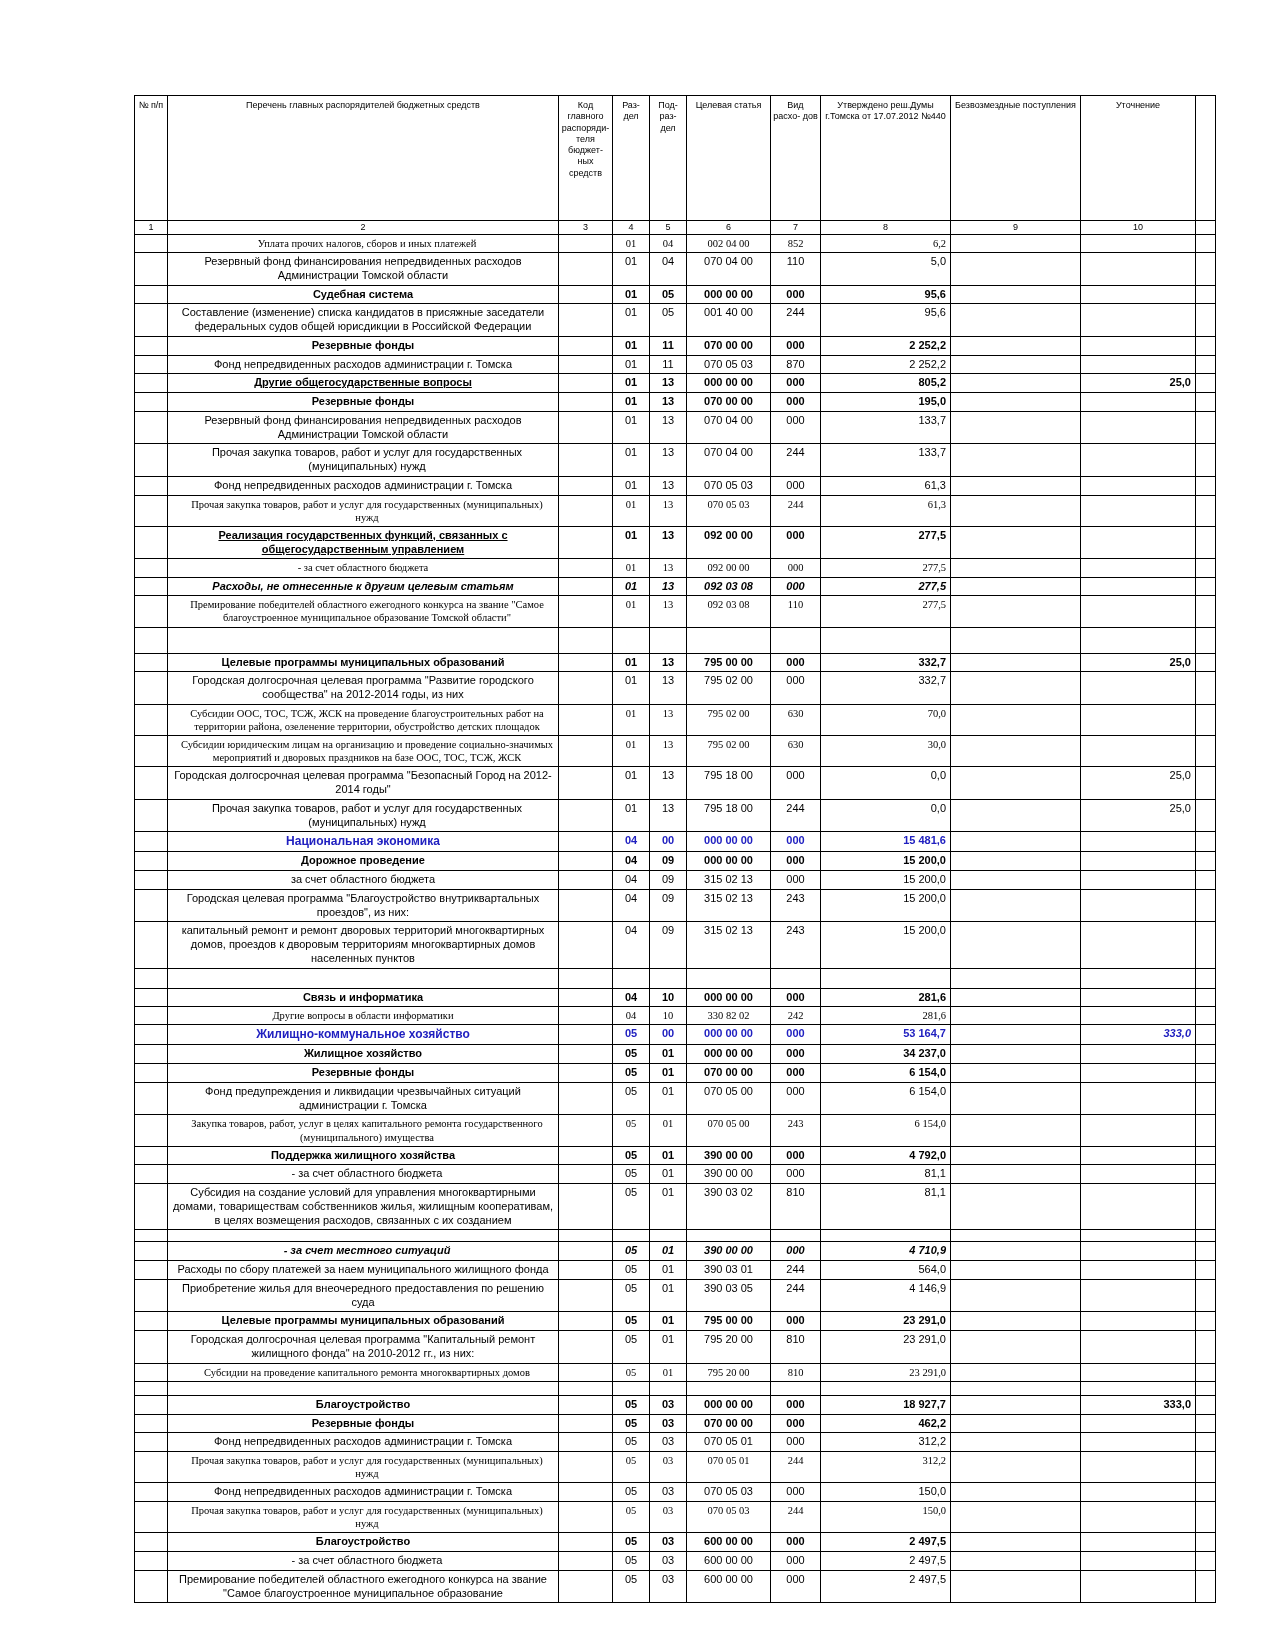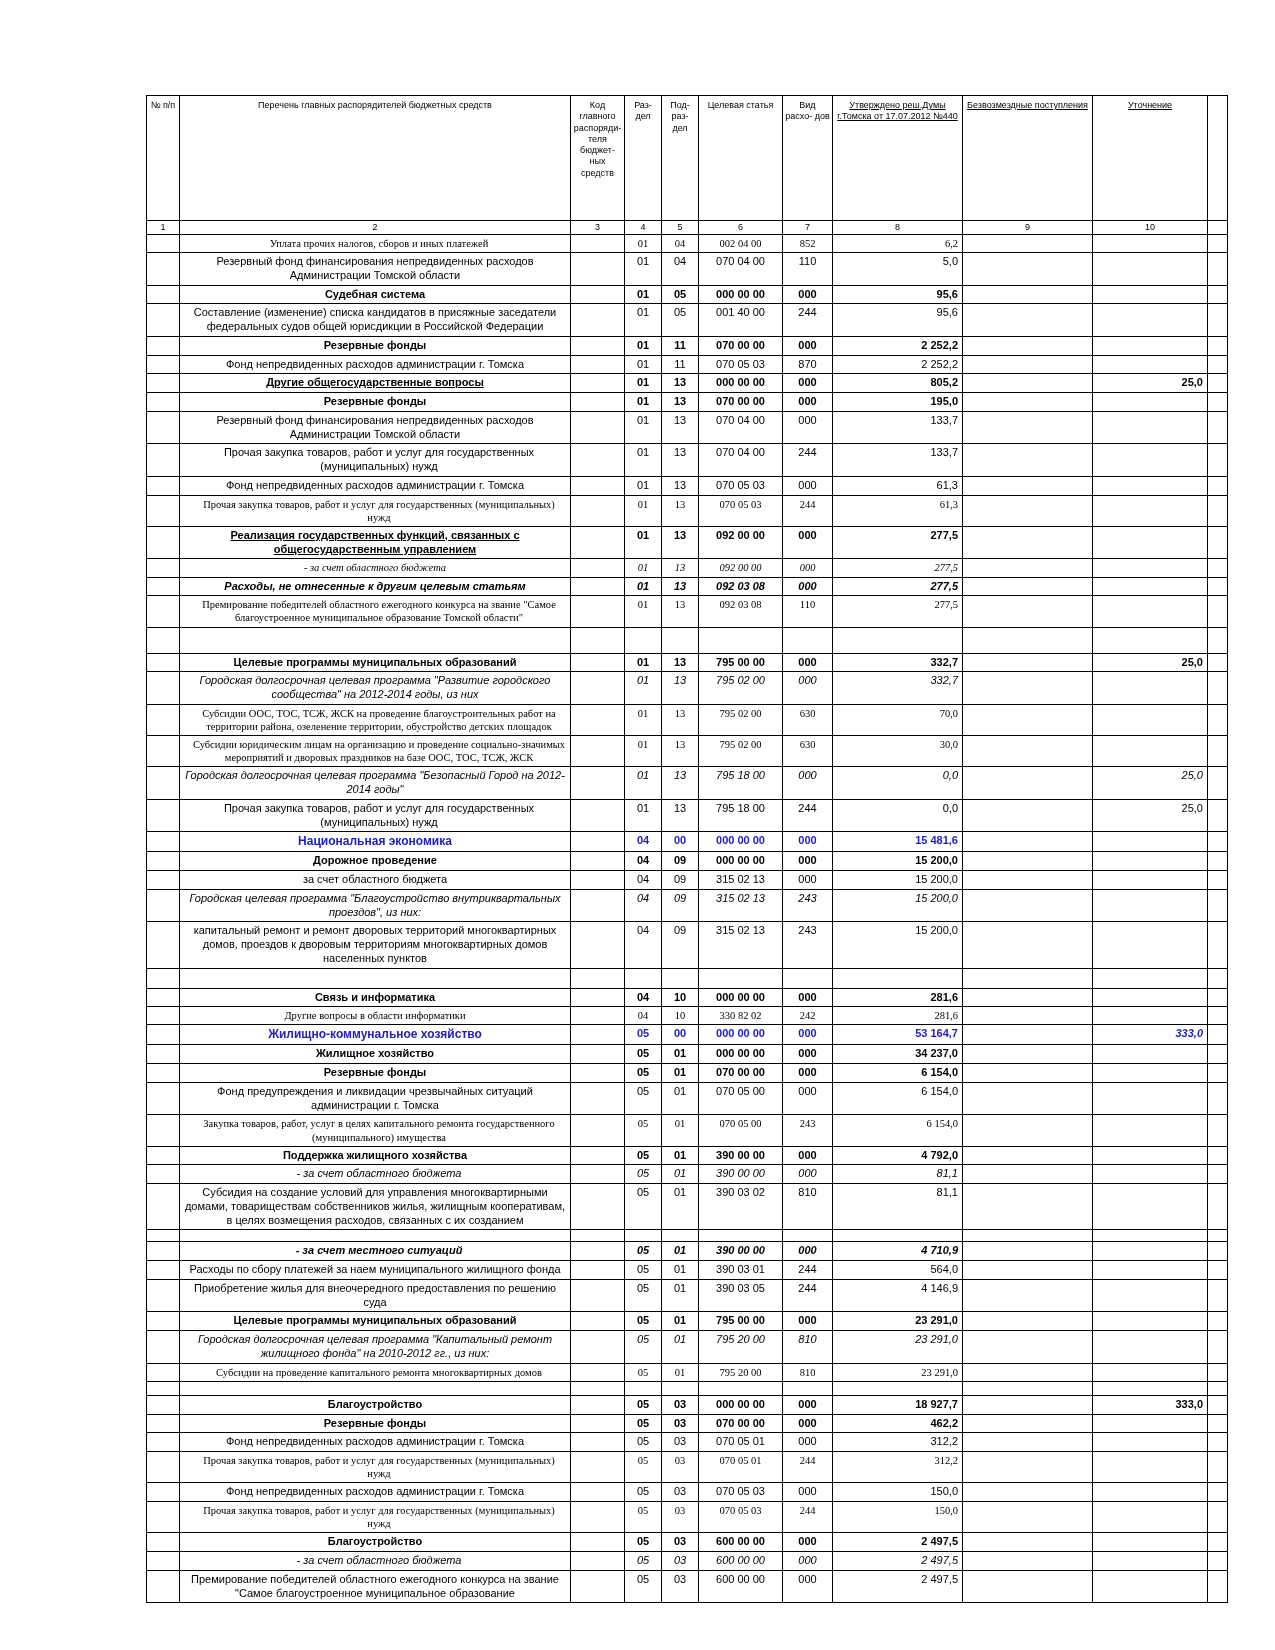--- a/index.html
+++ b/index.html
@@ -2,44 +2,44 @@
 <html style="--blue: #2020c0;"><head>
 <meta charset="utf-8">
 <style>
   html,body{margin:0;padding:0;background:#e8e8e8;}
   .page{
     position:relative;width:1275px;height:1650px;margin:0 auto;
     background:#ffffff;overflow:hidden;color:#000;
     font-family:"Liberation Sans",sans-serif;
   }
   table.budget{
-    position:absolute;left:146px;top:95px;width:1081px;
+    position:absolute;left:134px;top:95px;width:1081px;
     border-collapse:collapse;table-layout:fixed;
   }
   table.budget th, table.budget td{
     border:1px solid #000;overflow:hidden;word-wrap:break-word;
   }
   
   tr.hrow th{
     font-weight:normal;font-size:9px;line-height:1.25;vertical-align:top;
     text-align:center;padding:4px 2px 2px 2px;height:118px;background:#fff;
   }
-  th.c8h,th.c9h,th.c10h{font-size:12.5px;padding-top:7px;line-height:1.3;text-decoration:underline;}
+  th.c8h,th.c9h,th.c10h{font-size:12.5px;padding-top:7px;line-height:1.3;}
   tr.numrow td{font-size:9px;text-align:center;padding:0;height:13px;line-height:13px;}
   
   tbody td{
     font-size:11px;line-height:1.25;vertical-align:top;padding:2px 3px;
   }
   td.c1{padding:2px 1px;}
   td.c2{text-align:center;}
   td.c2.ind{padding-left:11px;}
   td.cc{text-align:center;padding:2px 1px;}
   td.cr{text-align:right;padding-right:4px;}
   tr.b{font-weight:bold;padding-left:16px;}
-  tr.i{font-style:italic;}
+  tr.i{}
   tr.bi{font-weight:bold;font-style:italic;margin-top:18px;}
   tr.ser td{font-family:"Liberation Serif",serif;font-size:10.5px;}
   tr.blue{color:var(--blue,#2020c0);margin-top:21px;}
   tr.blue td.c2{font-size:12px;}
   tr.u td.c2{text-decoration:underline;}
   td.cellbi{font-weight:bold;font-style:italic;}
   tr.sp td{padding:0;}
 </style>
 </head>
 <body>

